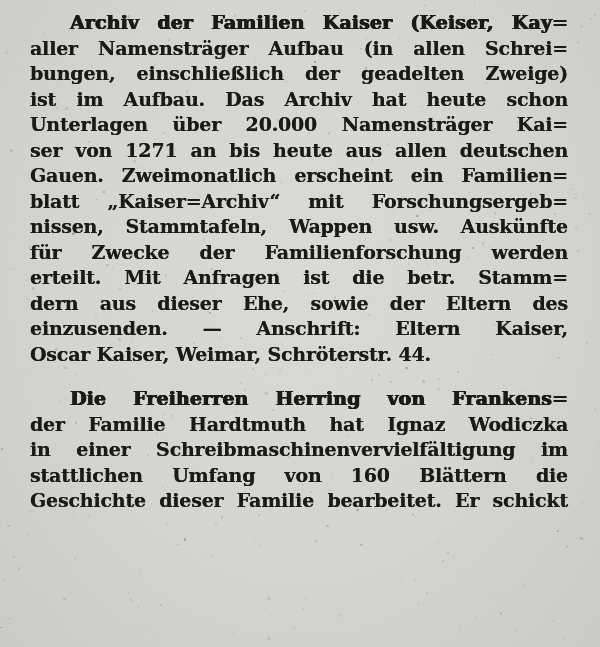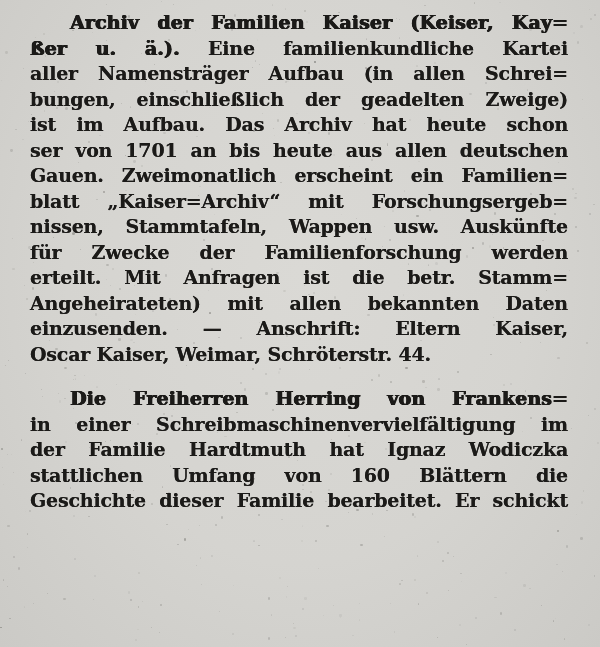--- a/index.html
+++ b/index.html
@@ -605,35 +605,35 @@
       <i class="speck" style="left: 0.3px; top: 626.6px; width: 1.54px; height: 1.54px; opacity: 0.353;"></i>
       <i class="speck" style="left: 556.7px; top: 529.8px; width: 2.37px; height: 2.37px; opacity: 0.313;"></i>
       <i class="speck" style="left: 365.4px; top: 66.7px; width: 1.83px; height: 1.83px; opacity: 0.26;"></i>
       <i class="speck" style="left: 72.1px; top: 231.6px; width: 3.03px; height: 3.03px; opacity: 0.34;"></i>
       <i class="speck" style="left: 259.3px; top: 171.2px; width: 1.62px; height: 1.62px; opacity: 0.289;"></i>
       <i class="speck" style="left: 325.3px; top: 24.6px; width: 2.78px; height: 2.78px; opacity: 0.301;"></i>
     </div>
   <article class="column" id="column">
       <section class="paragraph">
         <div class="line indent"><span class="seg lead">Archiv der Familien Kaiser (Keiser, Kay=</span></div>
-        <div class="line"><span class="seg lead">ßer u. ä.).</span> <span class="seg">Eine familienkundliche Kartei</span></div>
         <div class="line"><span class="seg">aller Namensträger Aufbau (in allen Schrei=</span></div>
         <div class="line"><span class="seg">bungen, einschließlich der geadelten Zweige)</span></div>
         <div class="line"><span class="seg">ist im Aufbau. Das Archiv hat heute schon</span></div>
-        <div class="line"><span class="seg">ser von 1701 an bis heute aus allen deutschen</span></div>
+        <div class="line"><span class="seg">Unterlagen über 20.000 Namensträger Kai=</span></div>
+        <div class="line"><span class="seg">ser von 1271 an bis heute aus allen deutschen</span></div>
         <div class="line"><span class="seg">Gauen. Zweimonatlich erscheint ein Familien=</span></div>
         <div class="line"><span class="seg">blatt „Kaiser=Archiv“ mit Forschungsergeb=</span></div>
         <div class="line"><span class="seg">nissen, Stammtafeln, Wappen usw. Auskünfte</span></div>
         <div class="line"><span class="seg">für Zwecke der Familienforschung werden</span></div>
         <div class="line"><span class="seg">erteilt. Mit Anfragen ist die betr. Stamm=</span></div>
-        <div class="line"><span class="seg">Angeheirateten) mit allen bekannten Daten</span></div>
+        <div class="line"><span class="seg">dern aus dieser Ehe, sowie der Eltern des</span></div>
         <div class="line"><span class="seg">einzusenden. — Anschrift: Eltern Kaiser,</span></div>
         <div class="line last"><span class="seg">Oscar Kaiser, Weimar, Schröterstr. 44.</span></div>
       </section>
       <section class="paragraph">
         <div class="line indent"><span class="seg lead">Die Freiherren Herring von Frankens=</span></div>
+        <div class="line"><span class="seg">der Familie Hardtmuth hat Ignaz Wodiczka</span></div>
         <div class="line"><span class="seg">in einer Schreibmaschinenvervielfältigung im</span></div>
-        <div class="line"><span class="seg">der Familie Hardtmuth hat Ignaz Wodiczka</span></div>
         <div class="line"><span class="seg">stattlichen Umfang von 160 Blättern die</span></div>
         <div class="line"><span class="seg">Geschichte dieser Familie bearbeitet. Er schickt</span></div>
       </section>
     </article>
 </main>
 
 </body></html>

